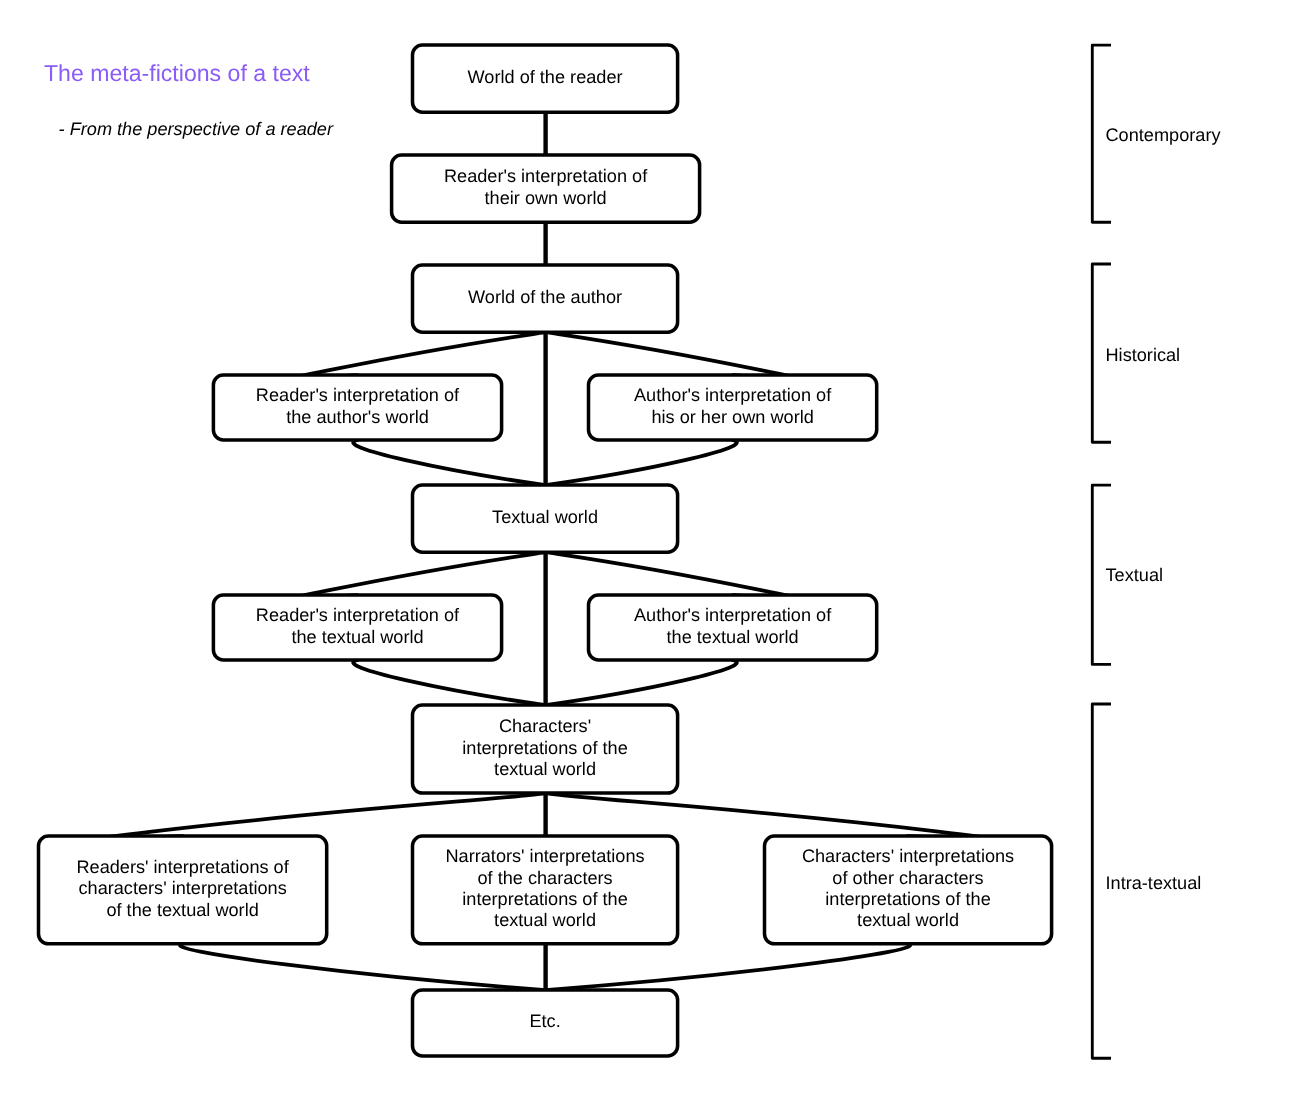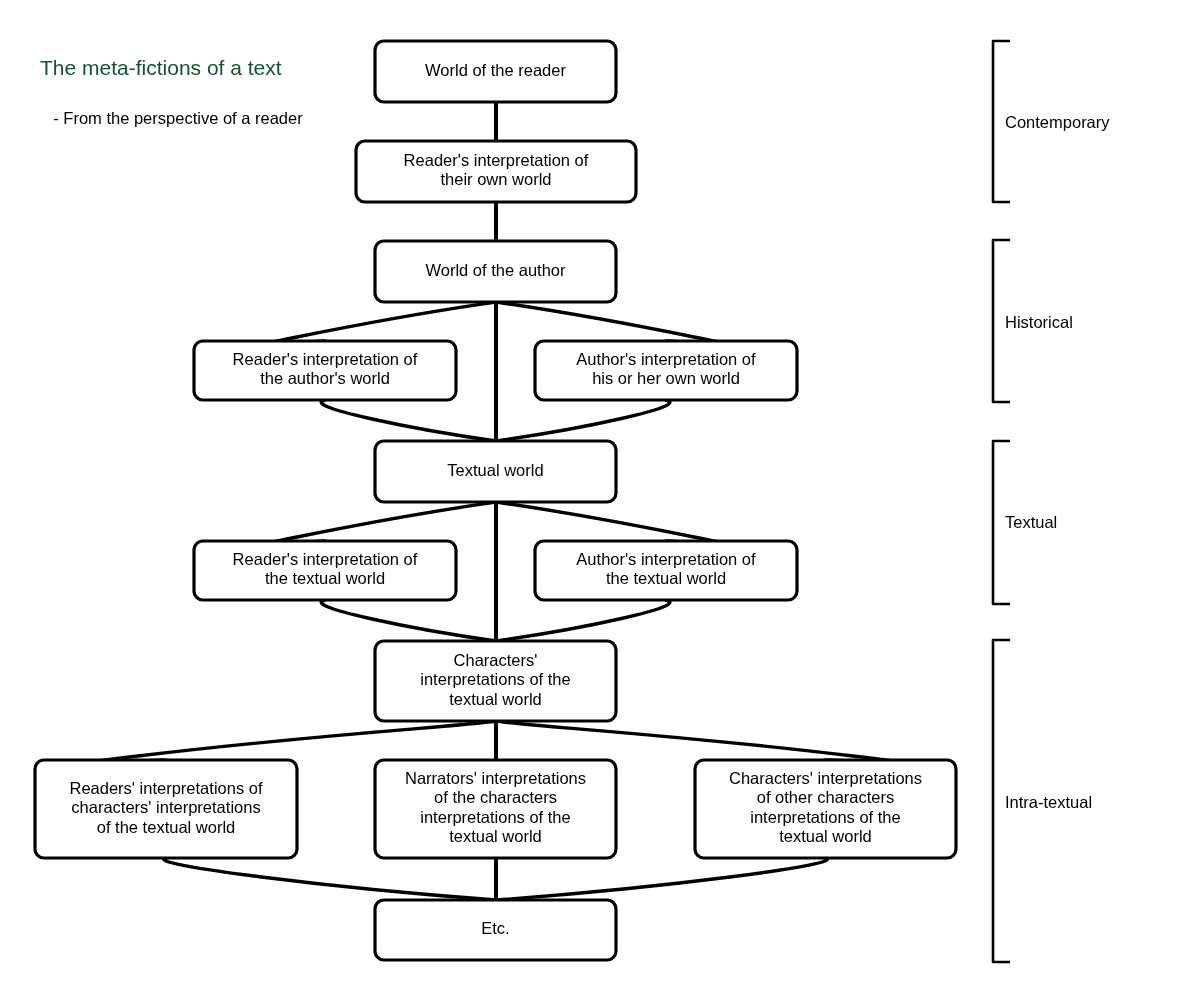--- a/index.html
+++ b/index.html
@@ -57,33 +57,34 @@
     fill: #000000;
     text-anchor: start;
     dominant-baseline: middle;
   }
   .title-main {
     position: absolute;
     left: 40px;
     top: 55px;
     width: 300px;
     font-size: 21px;
-    color: #14532d;
+    color: #8b5cf6;
     line-height: 1.25;
     white-space: nowrap;
   }
   .title-sub {
     position: absolute;
     left: 48px;
     top: 108px;
     width: 260px;
     font-size: 16.5px;
     color: #000000;
     text-align: center;
     line-height: 1.3;
+    font-style: italic;
   }
 </style>
 </head>
 <body>
 
 <div id="page">
 
   <div class="title-main">The meta-fictions of a text</div>
   <div class="title-sub">- From the perspective of a reader</div>
 

